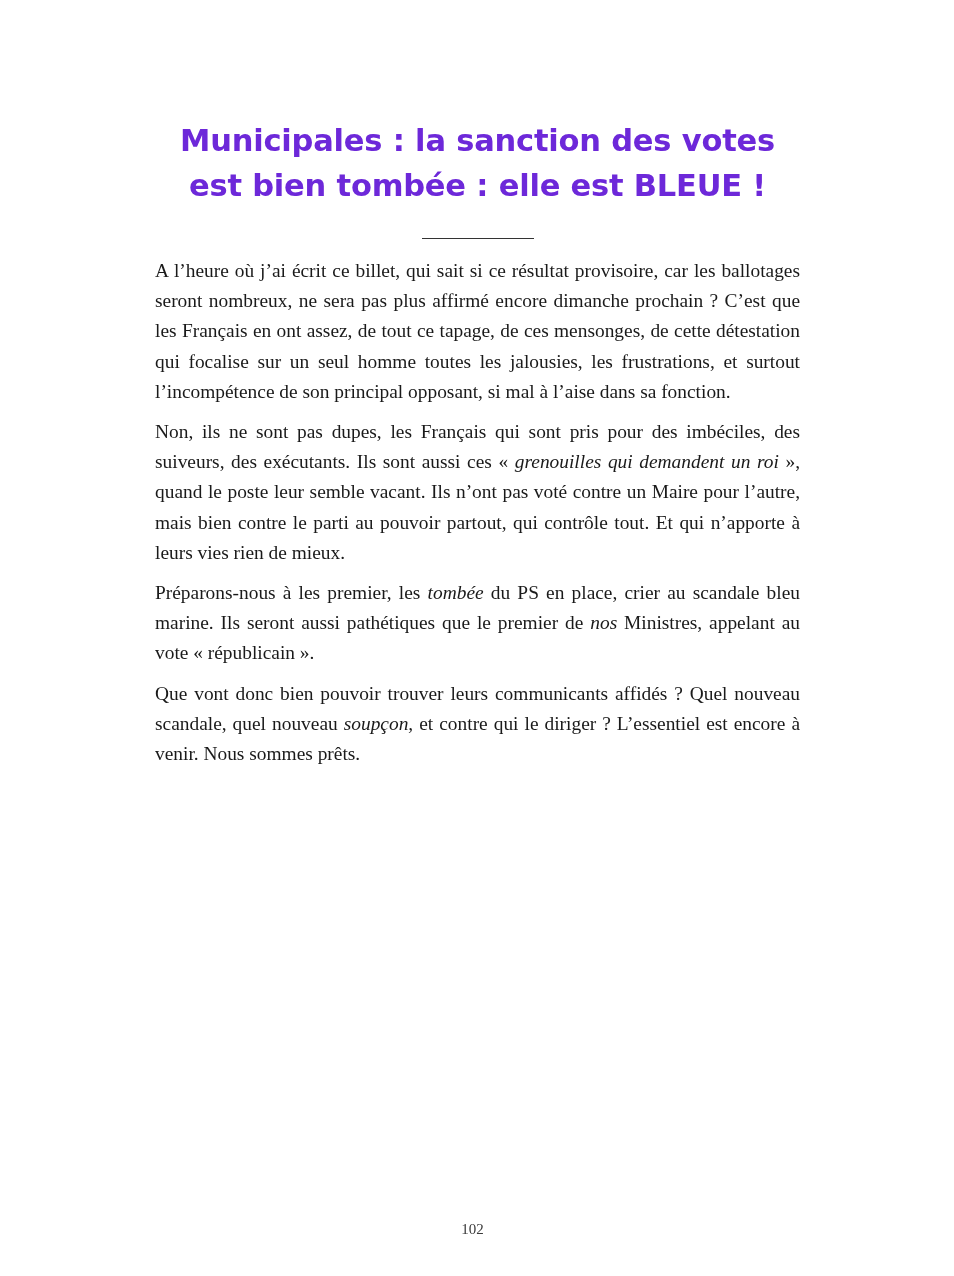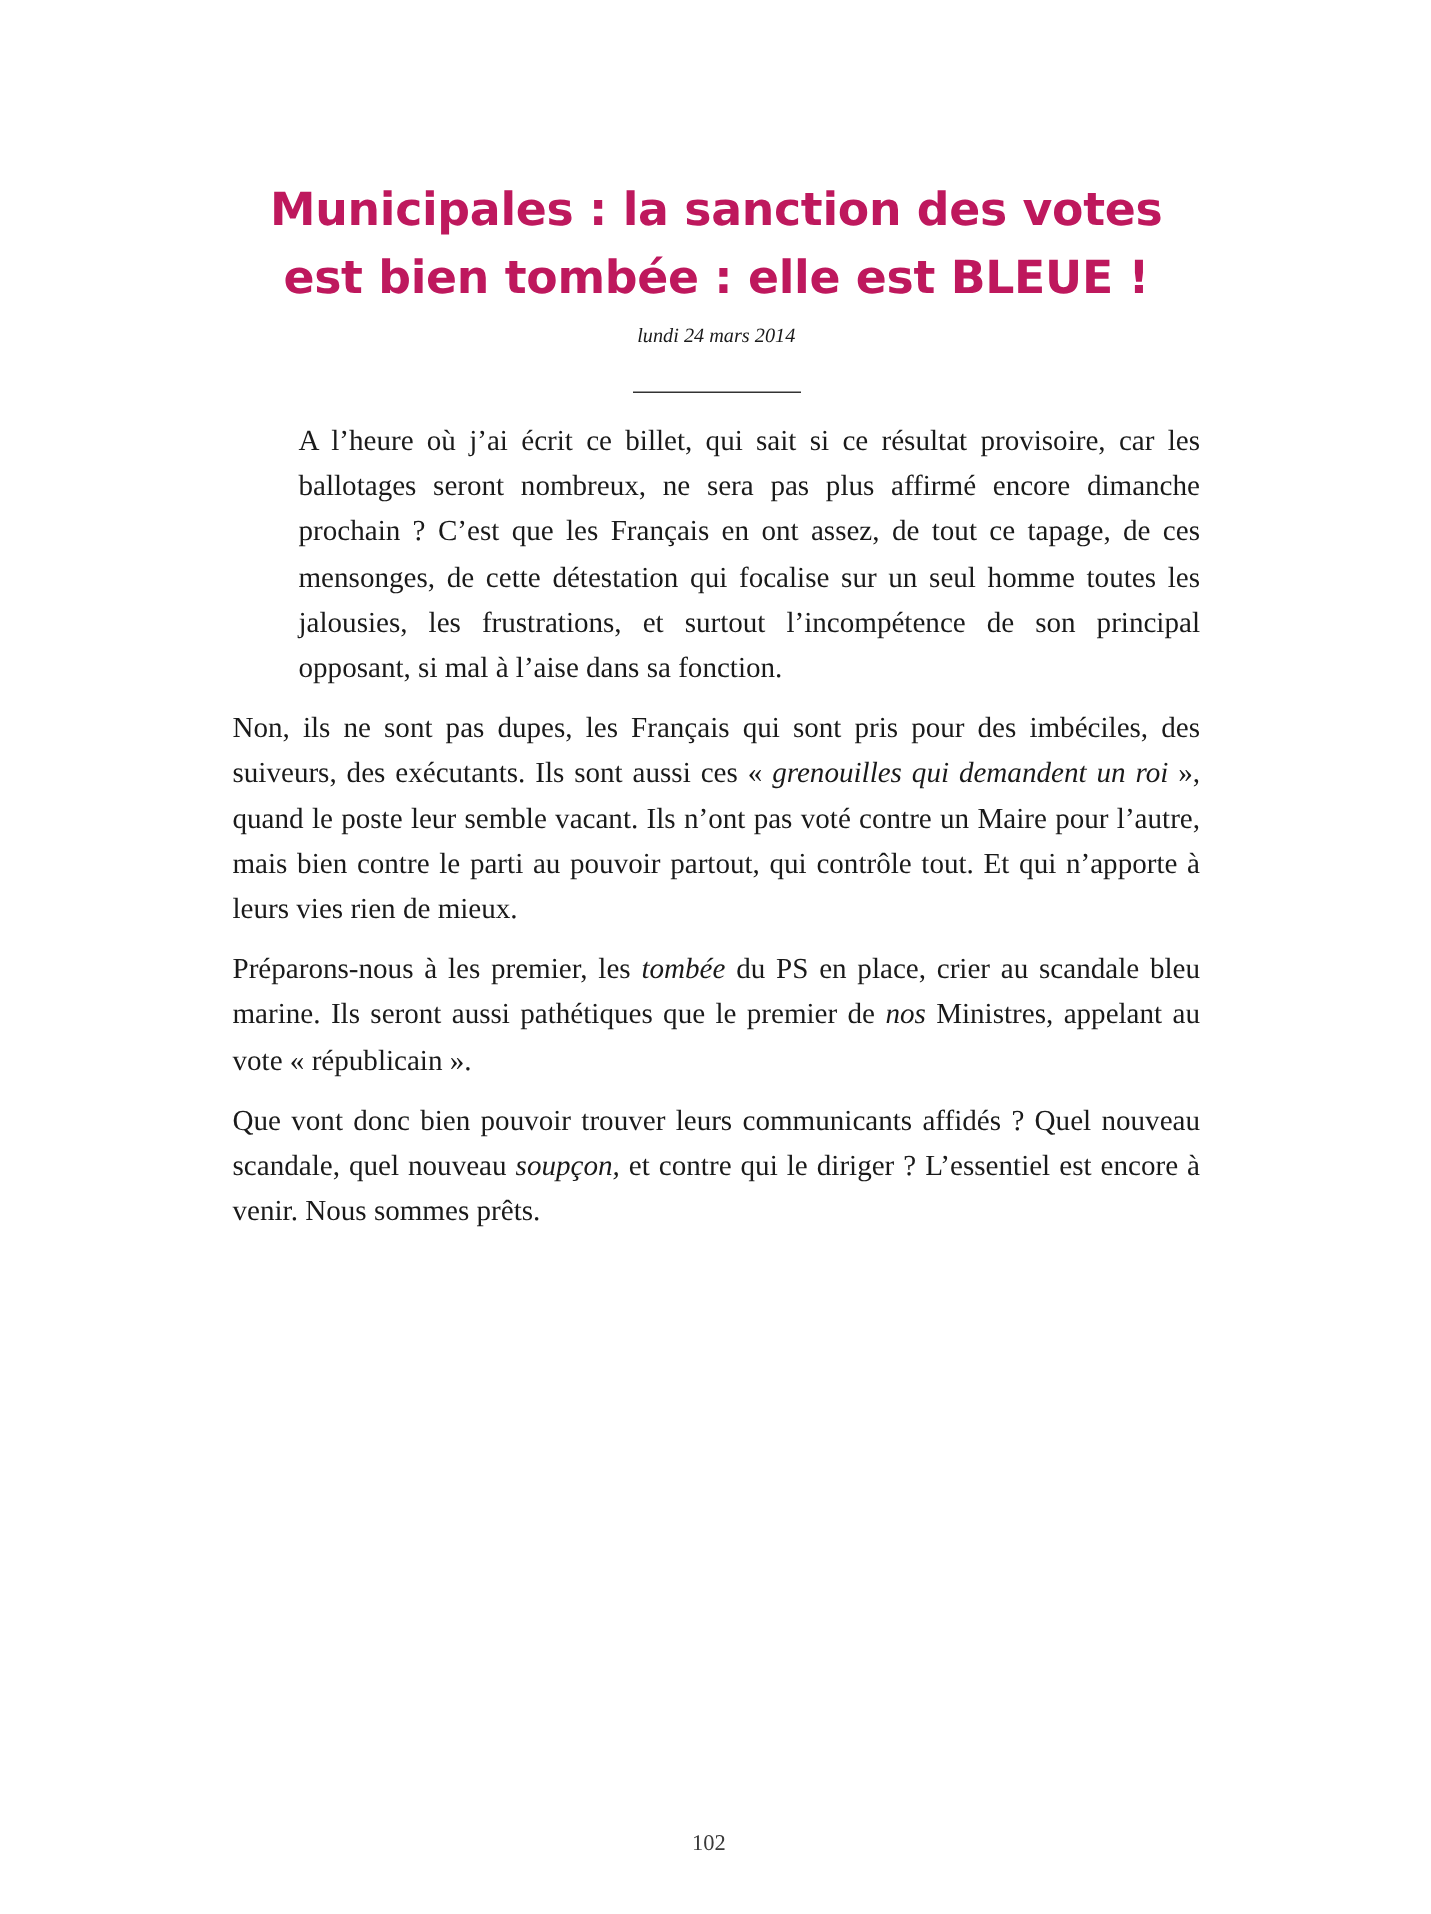--- a/index.html
+++ b/index.html
@@ -28,21 +28,21 @@
     left: 155px;
     top: 0;
     width: 645px;
   }
   .doc-title {
     font-family: "DejaVu Sans", sans-serif;
     font-weight: bold;
     font-size: 30.5px;
     line-height: 45px;
     text-align: center;
-    color: #be185d;
+    color: #6d28d9;
     margin: 0;
     padding-top: 118px;
     letter-spacing: -0.2px;
   }
   .doc-date {
     font-family: "Liberation Serif", serif;
     font-style: italic;
     font-size: 13.5px;
     text-align: center;
     color: #1a1a1a;
@@ -65,21 +65,21 @@
     padding: 0;
     font-size: 19.4px;
     line-height: 30.2px;
     text-align: justify;
     text-justify: inter-word;
     color: #1a1a1a;
   }
   .body-text + .body-text {
     margin-top: 10px;
   }
-  .p1 { margin-top: 12px; margin-left: 44px; }
+  .p1 { margin-top: 12px; }
   .body-text i {
     font-style: italic;
   }
   .page-number {
     position: absolute;
     left: 0;
     top: 1221px;
     width: 945px;
     text-align: center;
     font-size: 15px;
@@ -88,21 +88,20 @@
   }
 </style>
 </head>
 <body>
 
 <div class="page">
   <div class="content">
 
     <h1 class="doc-title">Municipales : la sanction des votes est bien tombée : elle est BLEUE !</h1>
 
-    <div class="doc-date">lundi 24 mars 2014</div>
 
     <div class="rule-wrap">
       <span class="rule"></span>
     </div>
 
     <div id="paragraphs">
         <p class="body-text p1"><span>A l’heure où j’ai écrit ce billet, qui sait si ce résultat provisoire, car les ballotages seront nombreux, ne sera pas plus affirmé encore dimanche prochain ? C’est que les Français en ont assez, de tout ce tapage, de ces mensonges, de cette détestation qui focalise sur un seul homme toutes les jalousies, les frustrations, et surtout l’incompétence de son principal opposant, si mal à l’aise dans sa fonction.</span></p>
         <p class="body-text"><span>Non, ils ne sont pas dupes, les Français qui sont pris pour des imbéciles, des suiveurs, des exécutants. Ils sont aussi ces « </span><i>grenouilles qui demandent un roi</i><span> », quand le poste leur semble vacant. Ils n’ont pas voté contre un Maire pour l’autre, mais bien contre le parti au pouvoir partout, qui contrôle tout. Et qui n’apporte à leurs vies rien de mieux.</span></p>
         <p class="body-text"><span>Préparons-nous à les premier, les </span><i>tombée</i><span> du PS en place, crier au scandale bleu marine. Ils seront aussi pathétiques que le premier de </span><i>nos</i><span>  Ministres, appelant au vote « républicain ».</span></p>
         <p class="body-text"><span>Que vont donc bien pouvoir trouver leurs communicants affidés ? Quel nouveau scandale, quel nouveau </span><i>soupçon,</i><span>  et contre qui le diriger ? L’essentiel est encore à venir. Nous sommes prêts.</span></p>

